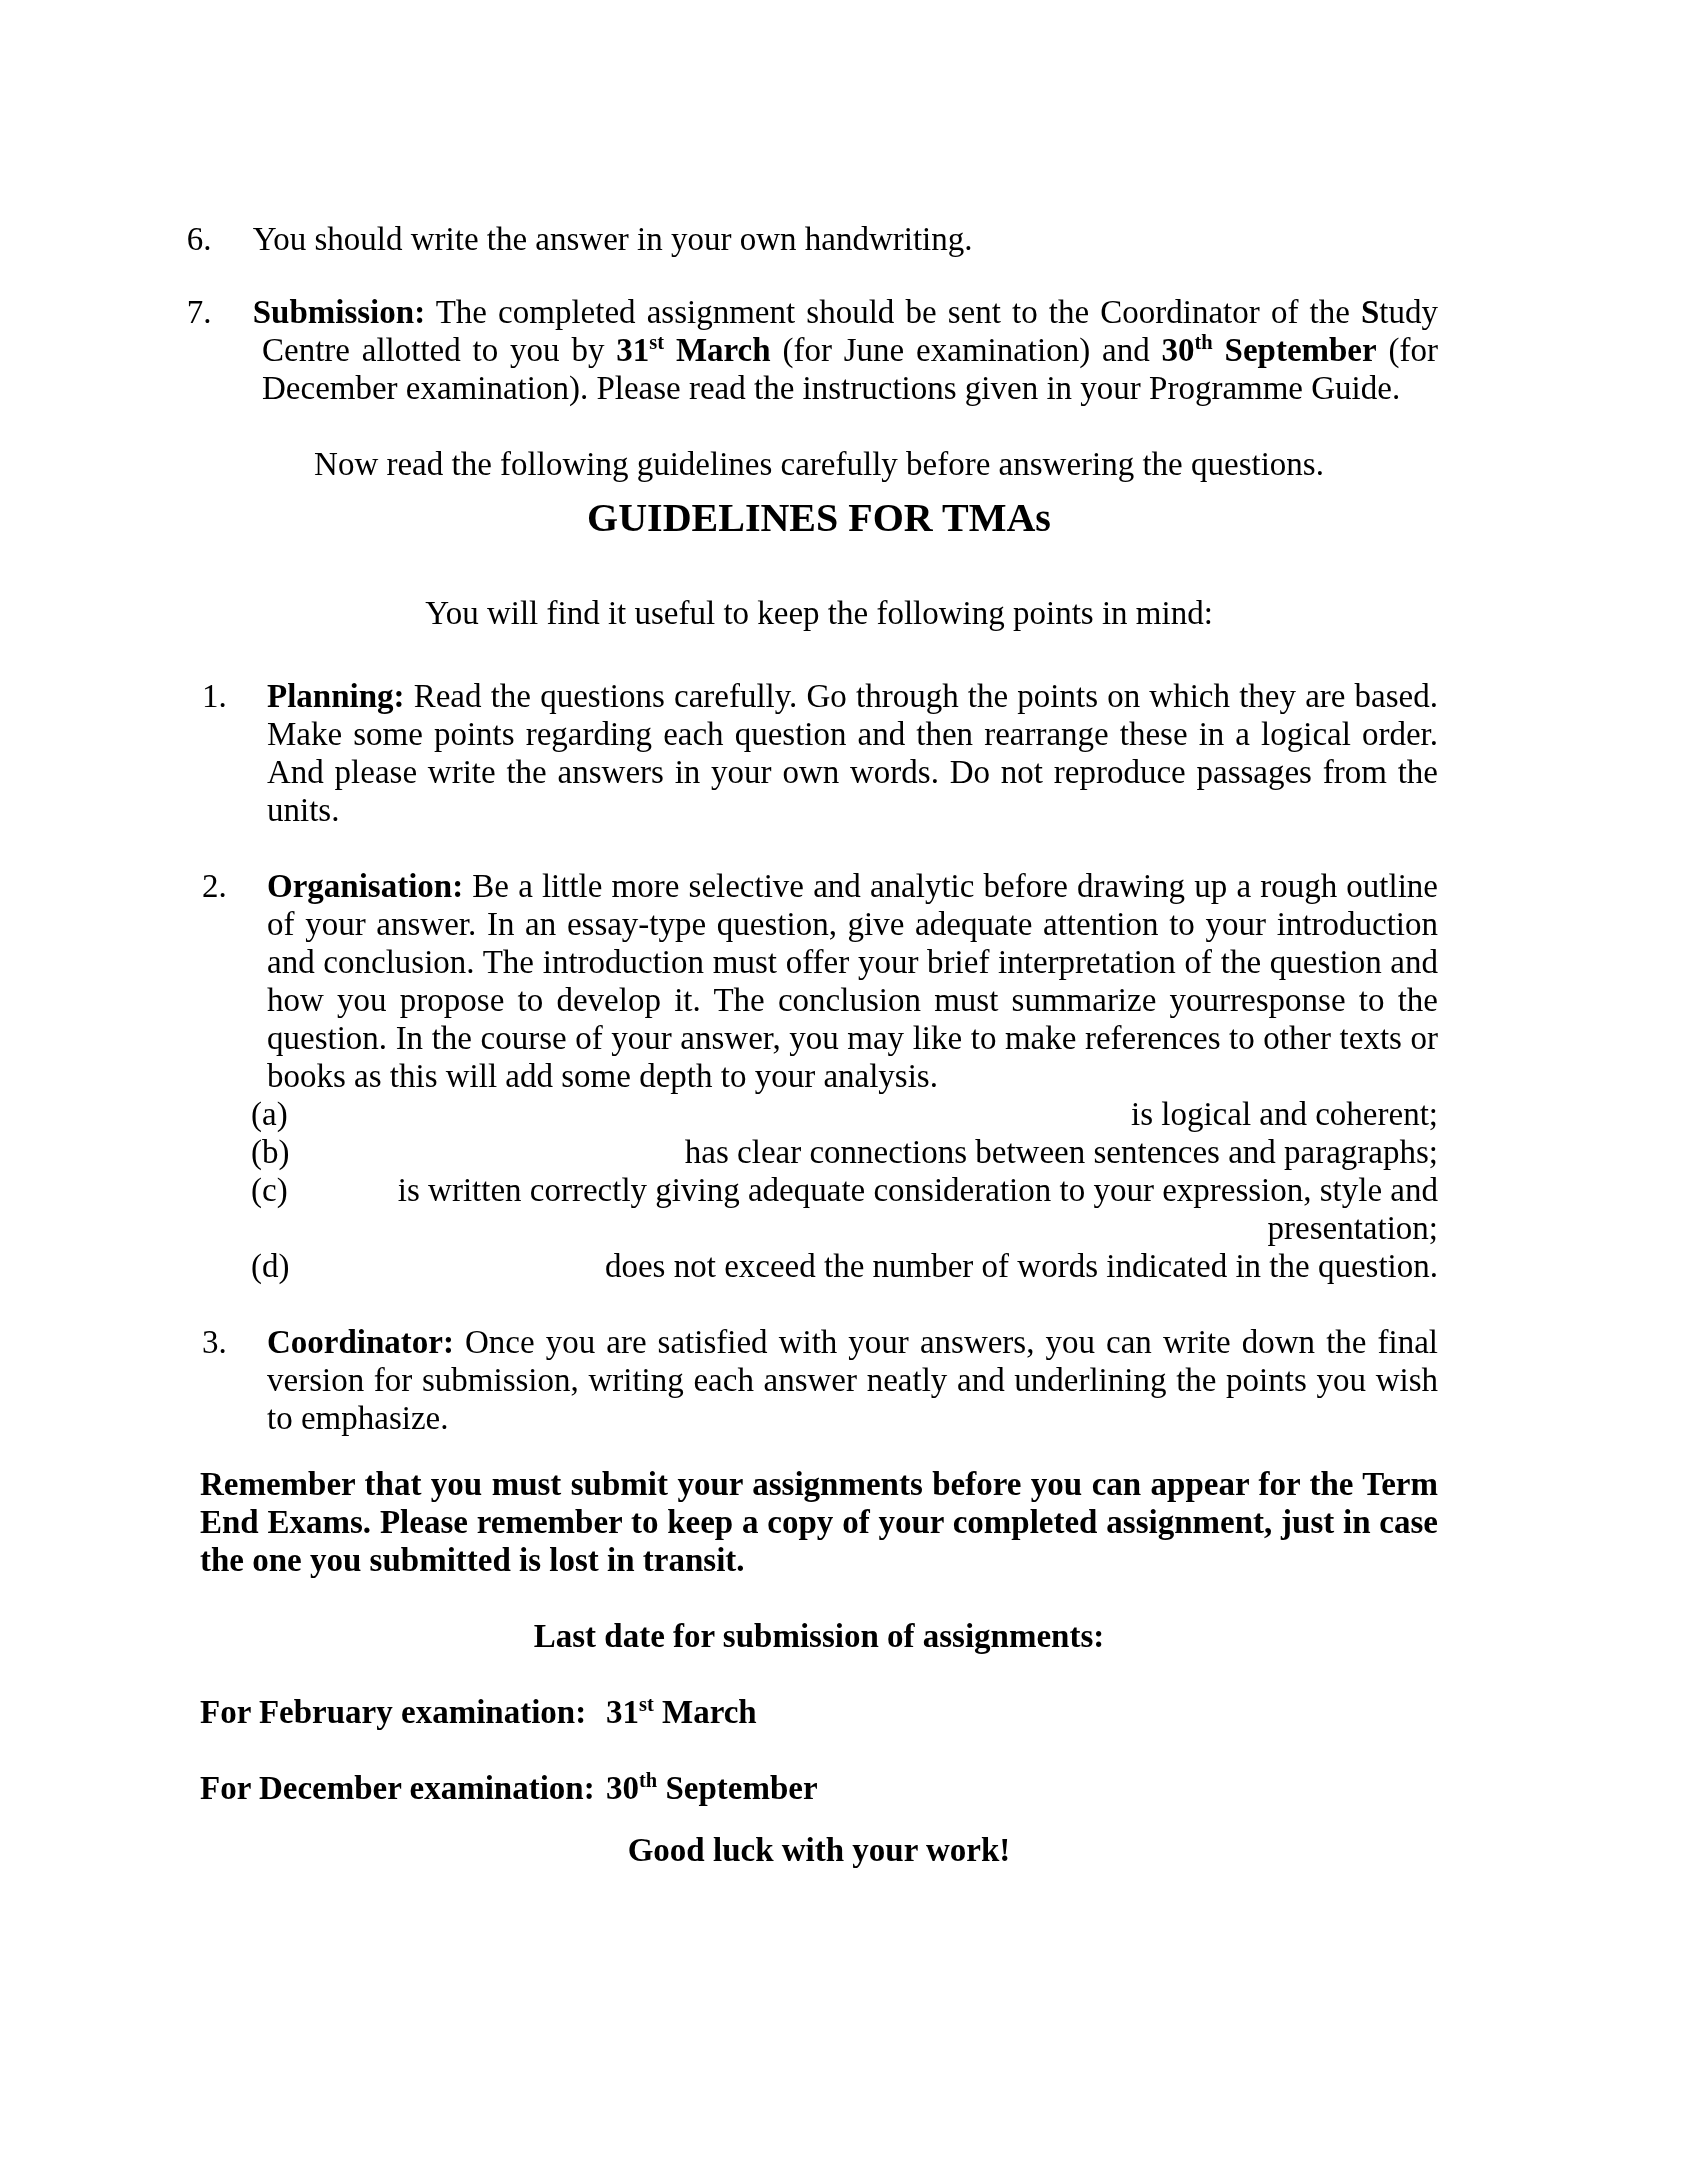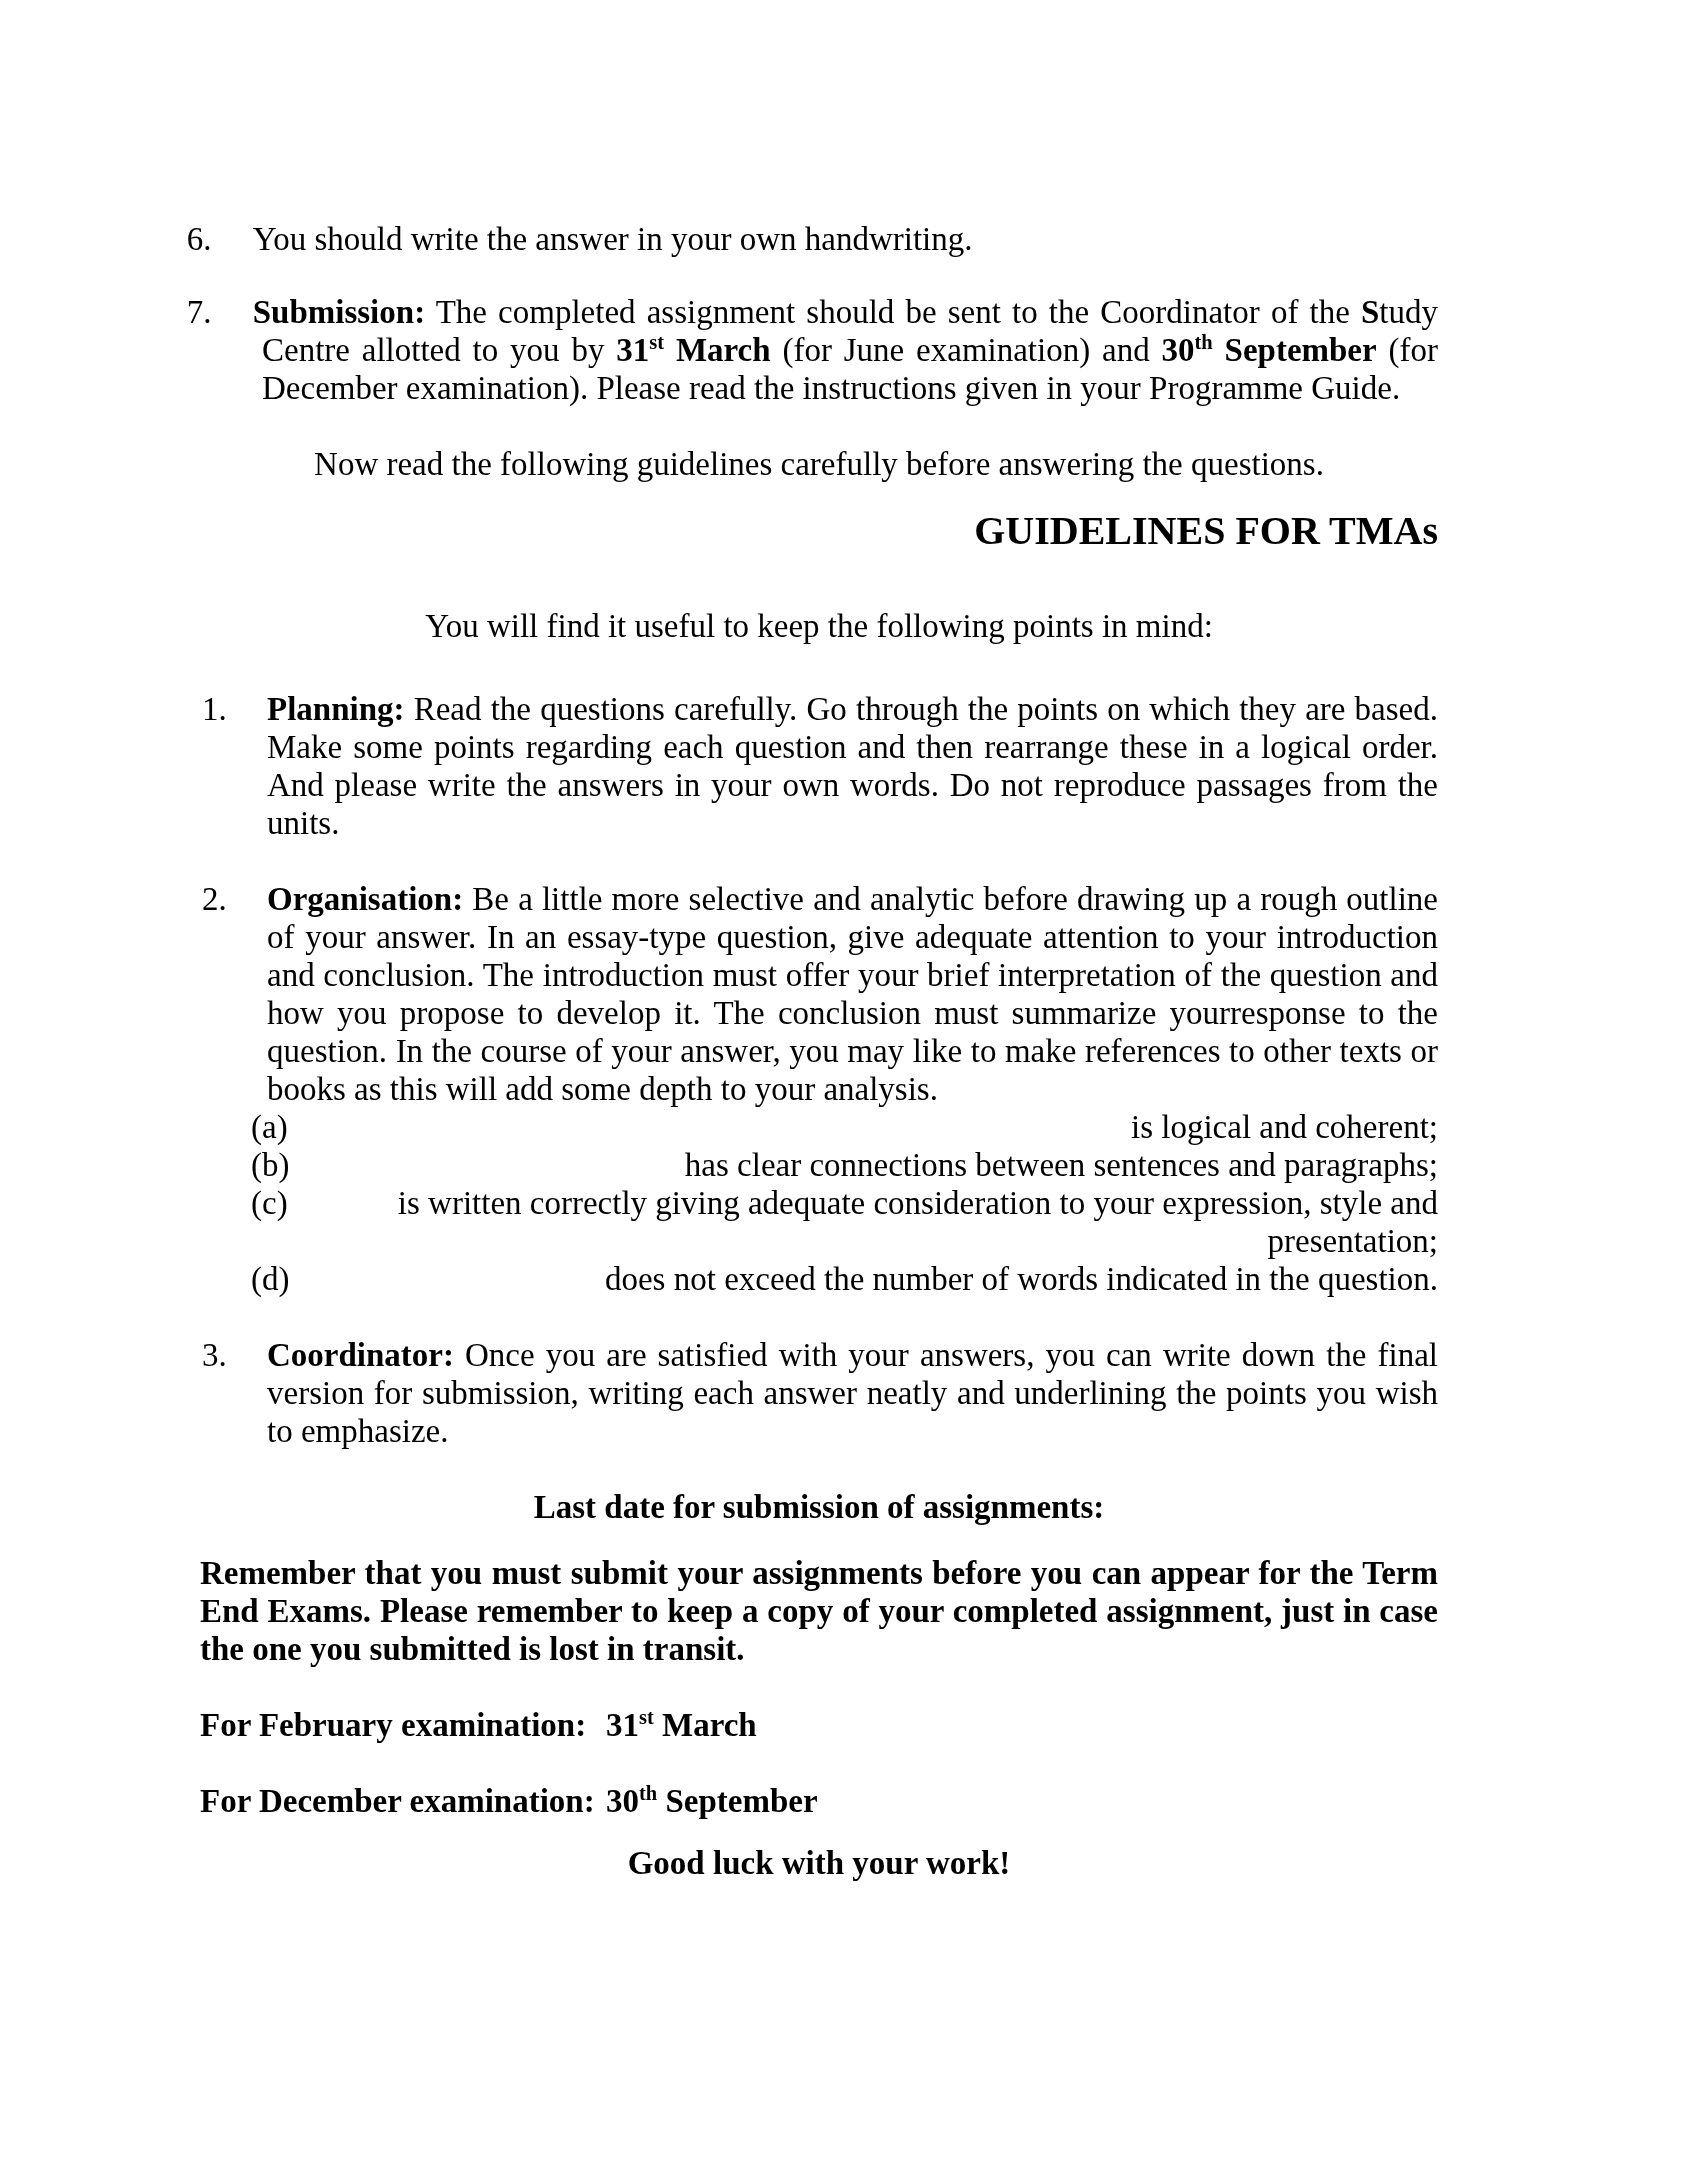--- a/index.html
+++ b/index.html
@@ -36,22 +36,22 @@
   .sub .num { position: absolute; left: 51px; top: 0; }
   .sub .txt { margin-left: 101px; text-align: right; }
 
   .para { text-align: center; }
   .para.just { text-align: justify; }
 
   .heading {
     font-weight: bold;
     font-size: 40px;
     line-height: 46px;
-    text-align: right;
-    margin-top: 25px;
+    text-align: center;
+    margin-top: 12px;
   }
 
   .dateline { white-space: nowrap; }
   .dl-label { display: inline-block; min-width: 406px; }
 
   
   .m-item7    { margin-top: 35px; }
   .m-now      { margin-top: 38px; }
   .m-youwill  { margin-top: 53px; }
   .m-item1    { margin-top: 45px; }
@@ -111,23 +111,23 @@
   <div class="sub">
     <span class="num">(d)</span>
     <div class="txt"><span>does not exceed the number of words indicated in the question.</span></div>
   </div>
 
   <div class="li l123 m-item3">
     <span class="num">3.</span>
     <div class="txt"><span class="b">Coordinator:</span><span> Once you are satisfied with your answers, you can write down the final version for submission, writing each answer neatly and underlining the points you wish to emphasize.</span></div>
   </div>
 
+  <div class="para just m-remember"><span class="b">Remember that you must submit your assignments before you can appear for the Term End Exams. Please remember to keep a copy of your completed assignment, just in case the one you submitted is lost in transit.</span></div>
+
   <div class="para m-lastdate"><span class="b">Last date for submission of assignments:</span></div>
-
-  <div class="para just m-remember"><span class="b">Remember that you must submit your assignments before you can appear for the Term End Exams. Please remember to keep a copy of your completed assignment, just in case the one you submitted is lost in transit.</span></div>
 
   <div class="dateline m-june">
     <span class="dl-label b">For February examination:</span><span class="dl-value"><span class="b">31</span><span class="b sup">st</span><span class="b"> March</span></span>
   </div>
 
   <div class="dateline m-dec">
     <span class="dl-label b">For December examination:</span><span class="dl-value"><span class="b">30</span><span class="b sup">th</span><span class="b"> September</span></span>
   </div>
 
   <div class="para m-luck"><span class="b">Good luck with your work!</span></div>

